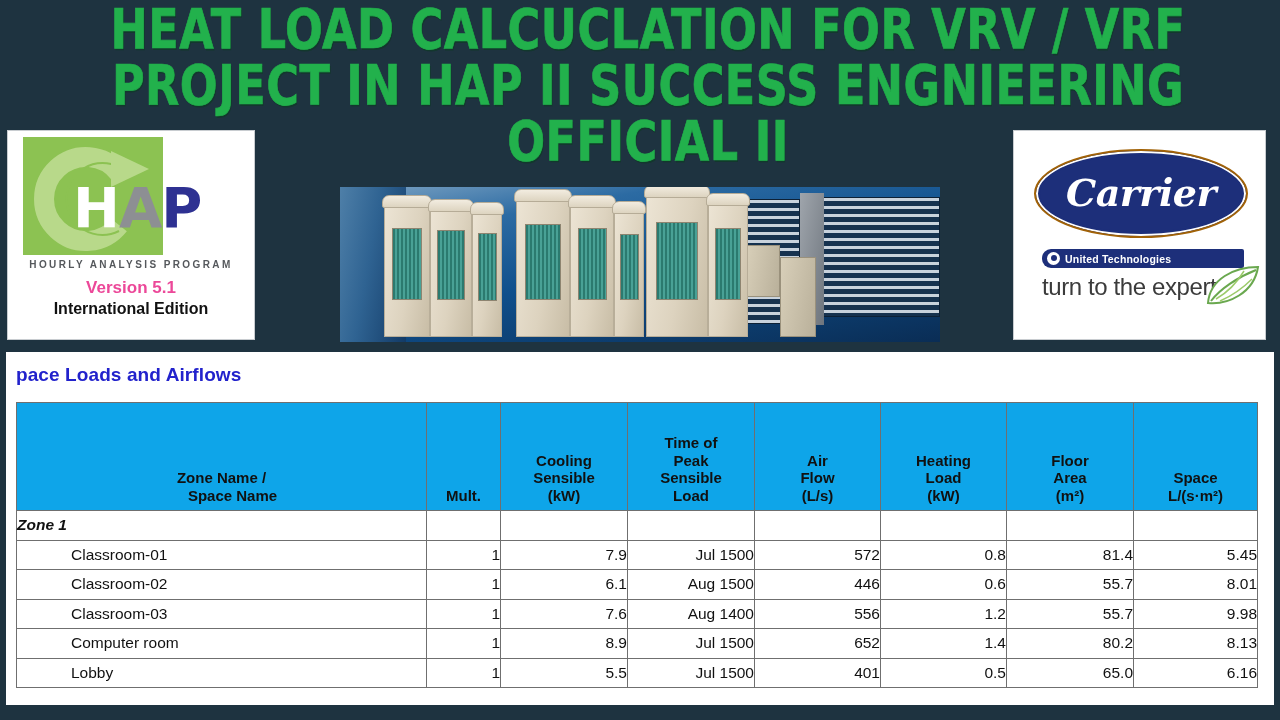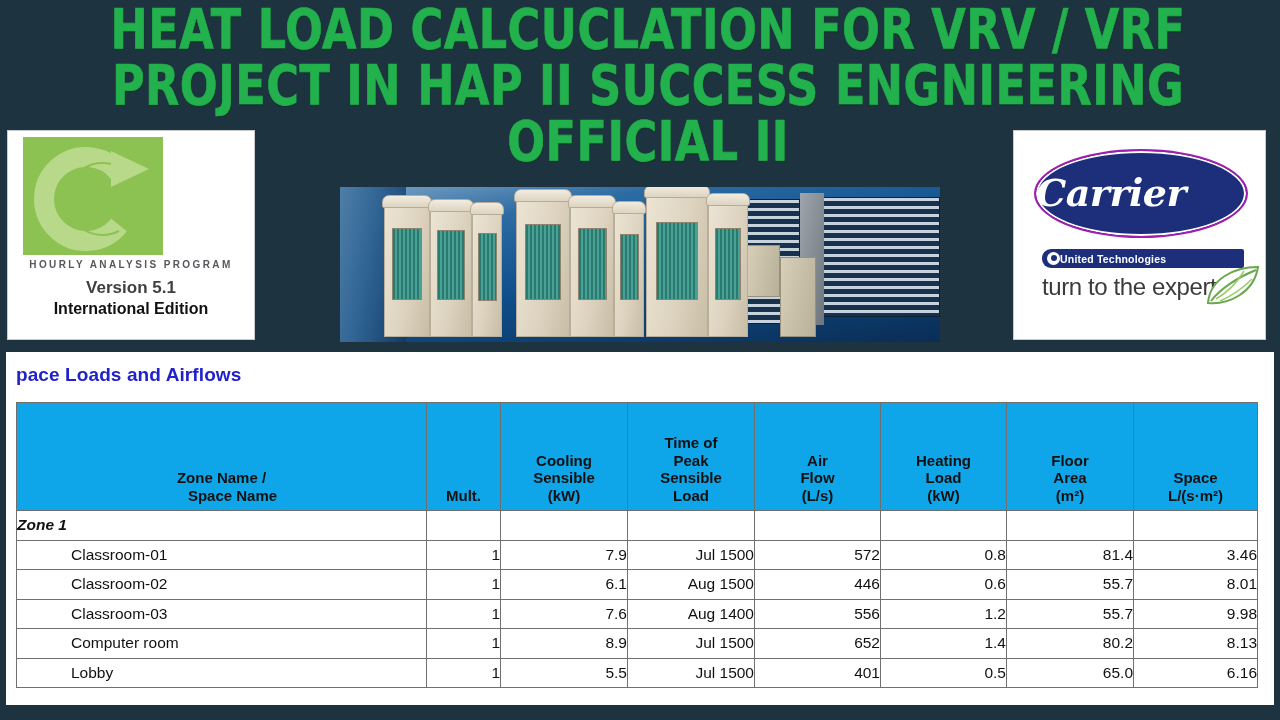--- a/index.html
+++ b/index.html
@@ -84,21 +84,21 @@
     font-size: 10px;
     font-weight: bold;
     color: #55585c;
     letter-spacing: 2.4px;
     margin-top: 2px;
   }
   .hap-ver {
     font-family: "Liberation Sans", sans-serif;
     font-weight: bold;
     font-size: 17px;
-    color: #404040;
+    color: #ec4899;
     margin-top: 8px;
   }
   .hap-ed {
     font-family: "Liberation Sans", sans-serif;
     font-weight: bold;
     font-size: 16px;
     color: #111;
     margin-top: 2px;
   }
 
@@ -110,23 +110,23 @@
     background: #ffffff;
     border: 1px solid #c8ccd0;
     z-index: 5;
   }
   .carrier-oval {
     position: absolute;
     left: 20px; top: 18px;
     width: 214px; height: 89px;
     background: #1d2f7a;
     border-radius: 50%;
-    border: 2px solid #a21caf;
+    border: 2px solid #a16207;
     box-shadow: inset 0 0 0 2px #ffffff, inset 0 0 0 4px #1d2f7a;
-    display: flex; align-items: center; 
+    display: flex; align-items: center; justify-content: center;
   }
   .carrier-word {
     color: #ffffff;
     font-family: "DejaVu Serif", serif;
     font-style: italic;
     font-weight: bold;
     font-size: 38px;
     letter-spacing: -0.5px;
     margin-top: -2px;
   }
@@ -147,20 +147,21 @@
     content: "";
     position: absolute; left: 4px; top: 3px;
     width: 6px; height: 6px; border-radius: 50%;
     background: #1d2f7a;
   }
   .utc-text {
     color: #ffffff;
     font-family: "Liberation Sans", sans-serif;
     font-weight: bold;
     font-size: 10.5px;
+    margin-left: 5px;
     letter-spacing: 0.2px;
   }
   .carrier-tagline {
     position: absolute;
     left: 28px; top: 142px;
     color: #3b3b3b;
     font-family: "Liberation Sans", sans-serif;
     font-size: 24px;
     letter-spacing: -0.4px;
   }
@@ -290,20 +291,21 @@
   </div>
 
   <div class="hap-card">
     <div class="hap-mark">
       <div class="hap-green"></div>
       <svg class="hap-arrow-svg" width="140" height="118" viewBox="0 0 140 118">
         <path d="M96 36 A42 42 0 1 0 96 88" fill="none" stroke="#b8d98a" stroke-width="20"></path>
         <path d="M96 30 A36 36 0 1 0 96 94" fill="none" stroke="#8cc252" stroke-width="2"></path>
         <polygon points="88,14 126,32 88,50" fill="#b8d98a"></polygon>
       </svg>
+      <div class="hap-letters"><span class="hap-h">H</span><span class="hap-a">A</span><span class="hap-p">P</span></div>
     </div>
     <div class="hap-sub">HOURLY ANALYSIS PROGRAM</div>
     <div class="hap-ver">Version 5.1</div>
     <div class="hap-ed">International Edition</div>
   </div>
 
   <div class="photo">
     <div class="photo-sky"></div>
     <div class="photo-wall"></div>
 
@@ -434,21 +436,21 @@
         </tr>
 
         <tr>
           <td class="c-name indent">Classroom-01</td>
           <td class="num">1</td>
           <td class="num">7.9</td>
           <td class="num">Jul 1500</td>
           <td class="num">572</td>
           <td class="num">0.8</td>
           <td class="num">81.4</td>
-          <td class="num">3.46</td>
+          <td class="num">5.45</td>
         </tr>
         <tr>
           <td class="c-name indent">Classroom-02</td>
           <td class="num">1</td>
           <td class="num">6.1</td>
           <td class="num">Aug 1500</td>
           <td class="num">446</td>
           <td class="num">0.6</td>
           <td class="num">55.7</td>
           <td class="num">8.01</td>

